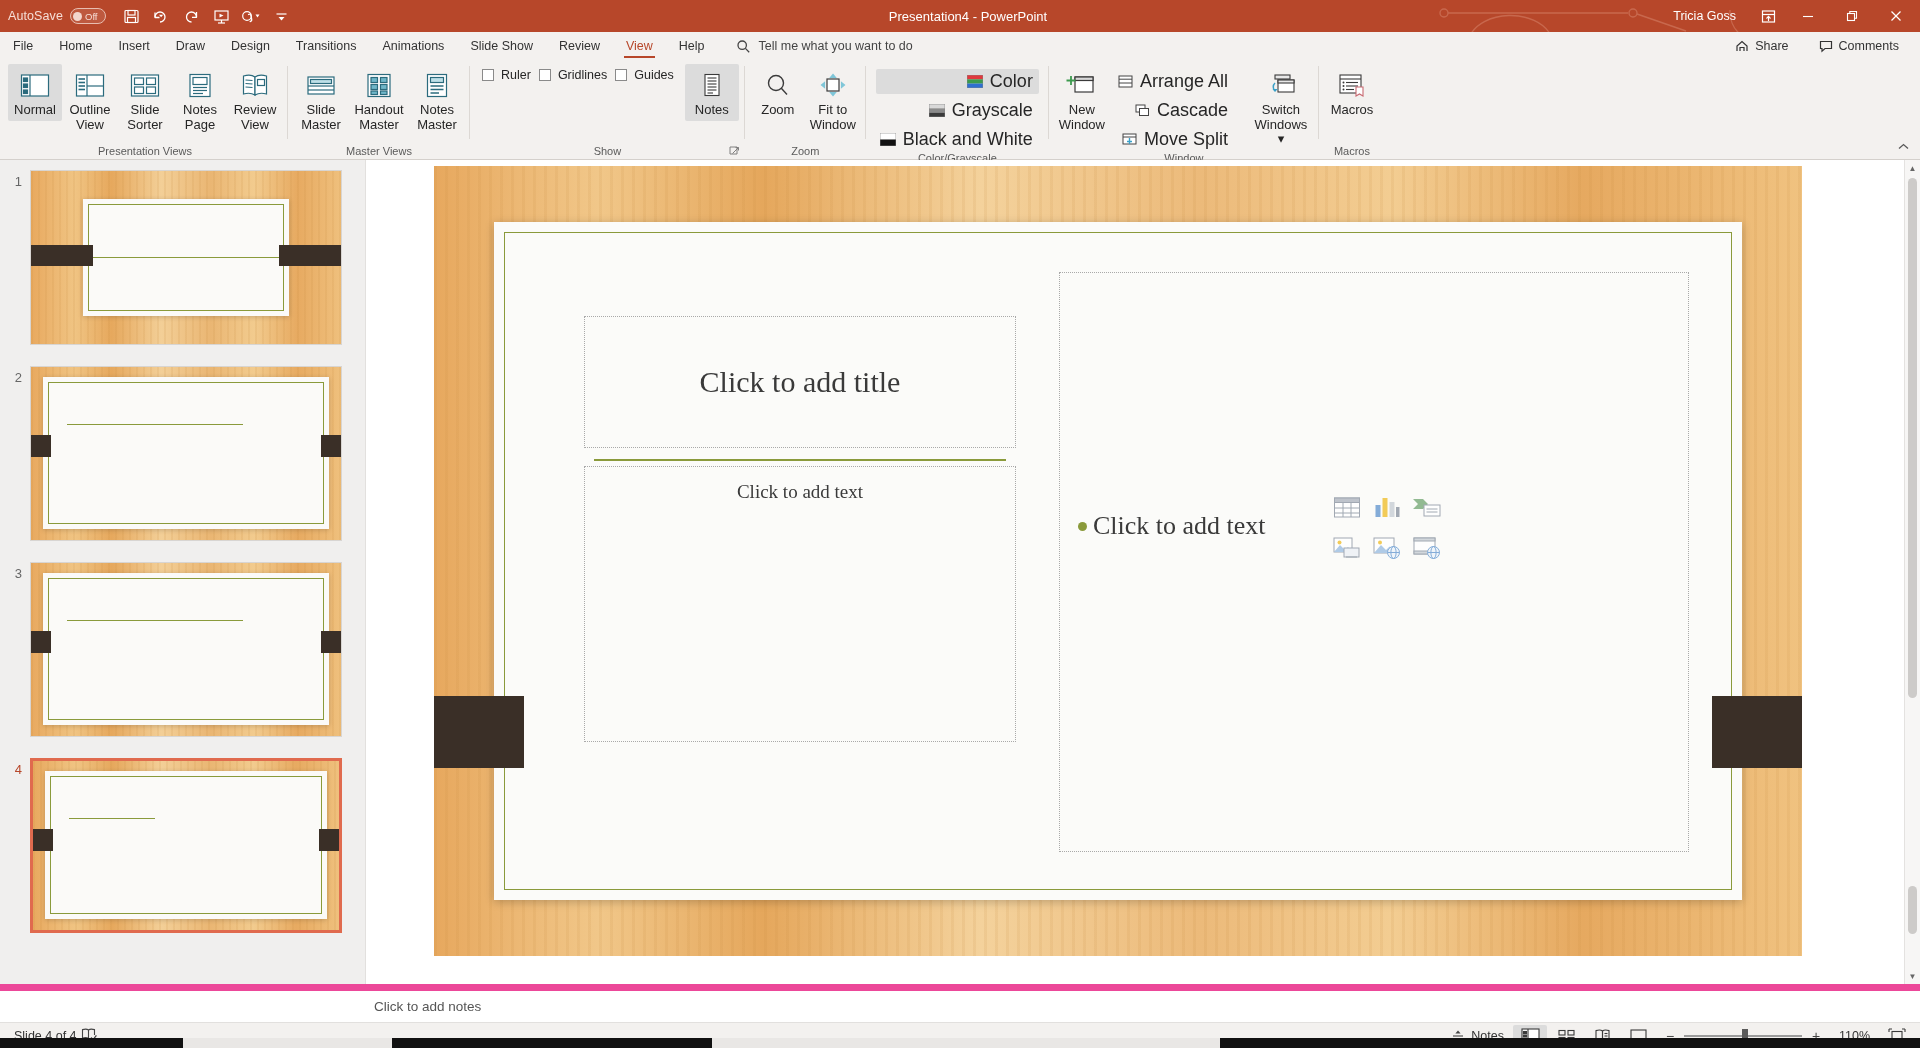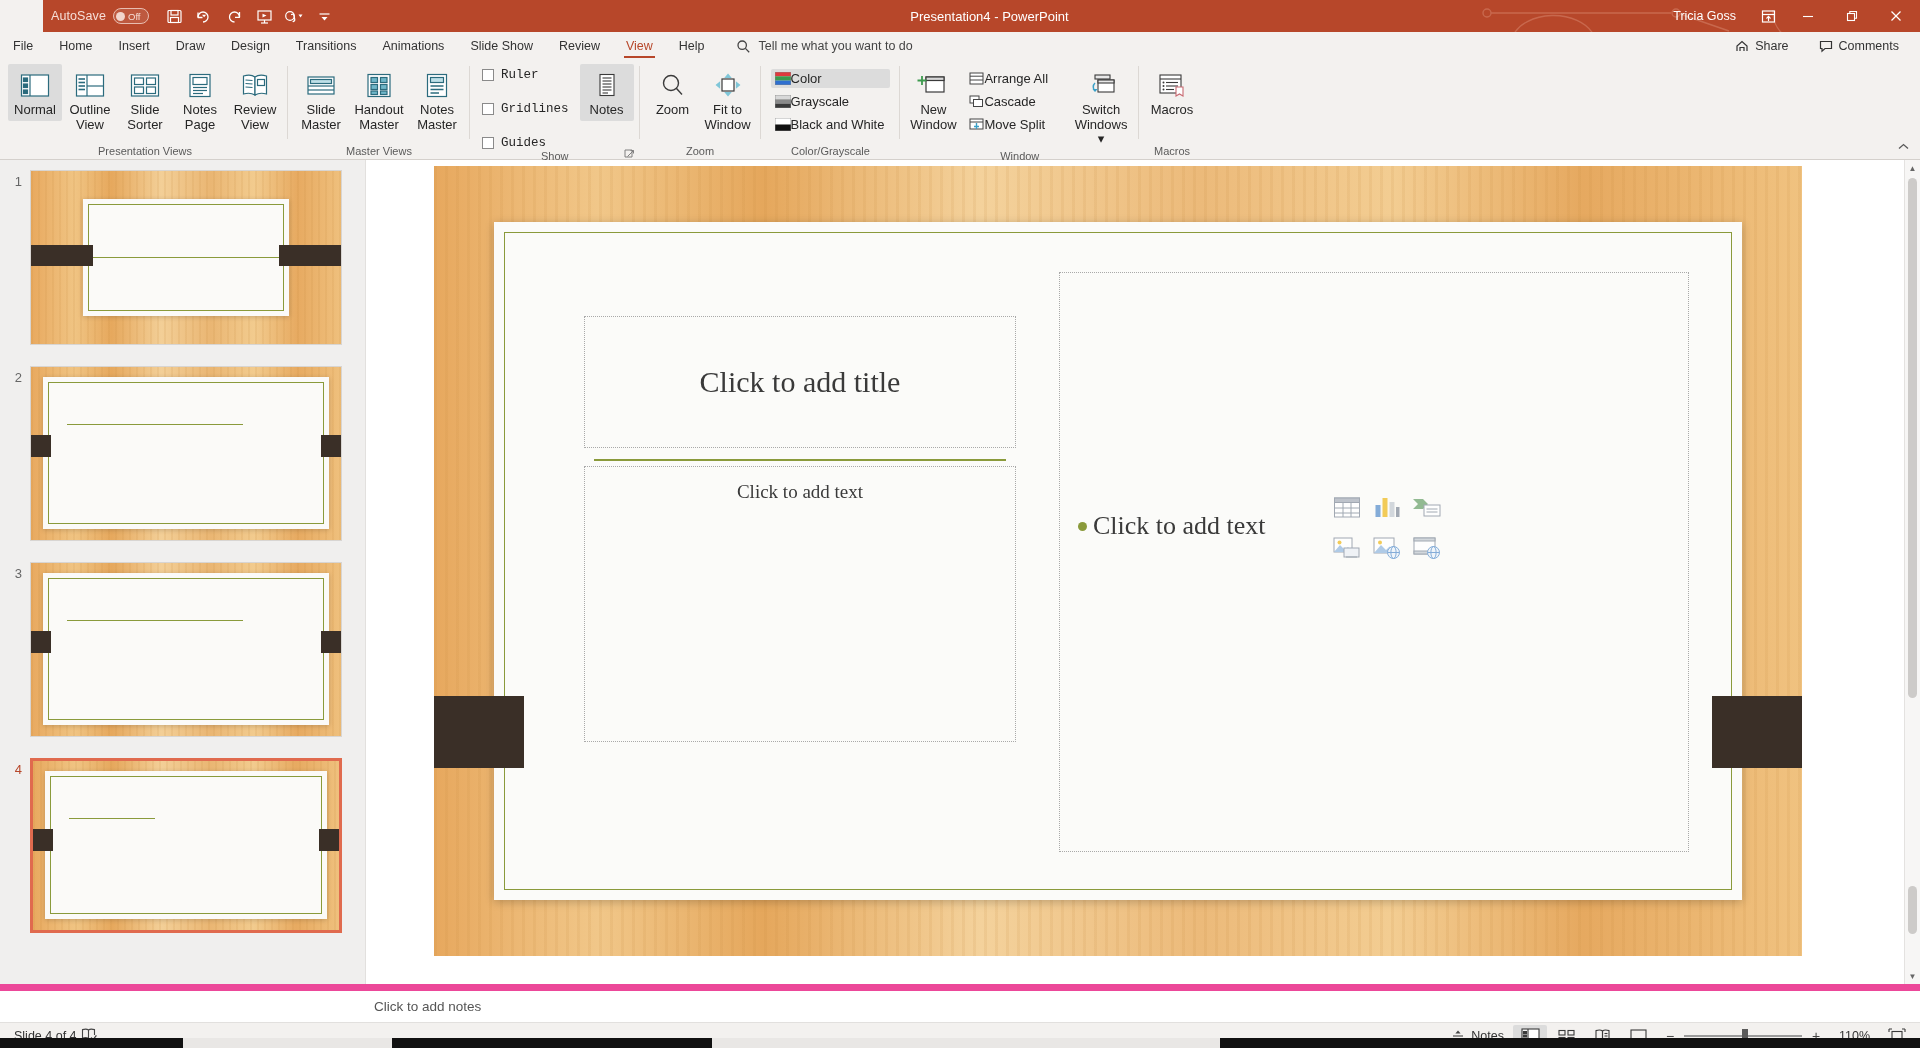--- a/index.html
+++ b/index.html
@@ -6,21 +6,21 @@
   html, body {
     width: 1920px; height: 1048px;
     font-family: "Liberation Sans", sans-serif;
     overflow: hidden; background: #f3f1ef;
   }
   .app { position: relative; width: 1920px; height: 1048px; display: flex; flex-direction: column; }
 
   
   .titlebar {
     height: 32px; background: #b7472a; color: #fff;
-    display: flex; align-items: center; position: relative; flex: 0 0 32px; margin-left: 43px;
+    display: flex; align-items: center; position: relative; flex: 0 0 32px;
   }
   .tb-left { display: flex; align-items: center; gap: 0px; padding-left: 8px; z-index: 3; }
   .autosave-wrap { display: flex; align-items: center; gap: 7px; margin-right: 10px; }
   .autosave-label { font-size: 12.5px; color: #f6ded7; letter-spacing: .1px; }
   .toggle {
     width: 36px; height: 16px; border-radius: 8px; border: 1px solid #e8bdb0;
     background: rgba(255,255,255,.10); display: flex; align-items: center;
     padding: 0 2px; gap: 3px;
   }
   .toggle .knob { width: 9px; height: 9px; border-radius: 50%; background: #f2d6cd; }
@@ -77,28 +77,28 @@
   .bigbtn {
     width: 54px; display: flex; flex-direction: column; align-items: center;
     padding: 4px 2px 2px 2px; font-size: 13px; color: #262626; line-height: 1.12;
     text-align: center; cursor: default; border: 1px solid transparent; border-radius: 2px;
   }
   .bigbtn .ico { height: 34px; display: flex; align-items: center; justify-content: center; }
   .bigbtn.sel { background: #dcdcdc; }
   .bigbtn.w60 { width: 60px; }
   .bigbtn.w64 { width: 64px; }
 
-  .checkcol { display: flex; flex-direction: column; padding: 4px 4px 0 6px; gap: 20px; font-family: Liberation Mono, monospace; }
+  .checkcol { display: flex; flex-direction: row; padding: 4px 4px 0 6px; gap: 8px; }
   .checkrow { display: flex; align-items: center; gap: 7px; font-size: 12.5px; color: #262626; }
   .cbox { width: 12px; height: 12px; border: 1px solid #8a8a8a; background: #fff; }
 
   .smallcol { display: flex; flex-direction: column; padding: 5px 4px 0 4px; gap: 4px; }
   .smallrow {
-    display: flex; align-items: center; font-size: 13px; color: #262626;
-    padding: 2px 6px 2px 4px; border-radius: 2px; cursor: default; white-space: nowrap;
+    display: flex; align-items: center; gap: 7px; font-size: 18px; color: #262626;
+    padding: 2px 6px 2px 4px; border-radius: 2px; cursor: default; white-space: nowrap; justify-content: flex-end;
   }
   .smallrow.sel { background: #dcdcdc; }
 
   .colorchip { width: 16px; height: 13px; display: block; }
   .dlg-launcher { position: absolute; right: 4px; bottom: 1px; width: 13px; height: 13px; opacity:.75; }
 
   
   .workspace { flex: 1; display: flex; background: #fff; overflow: hidden; position: relative; }
 
   

